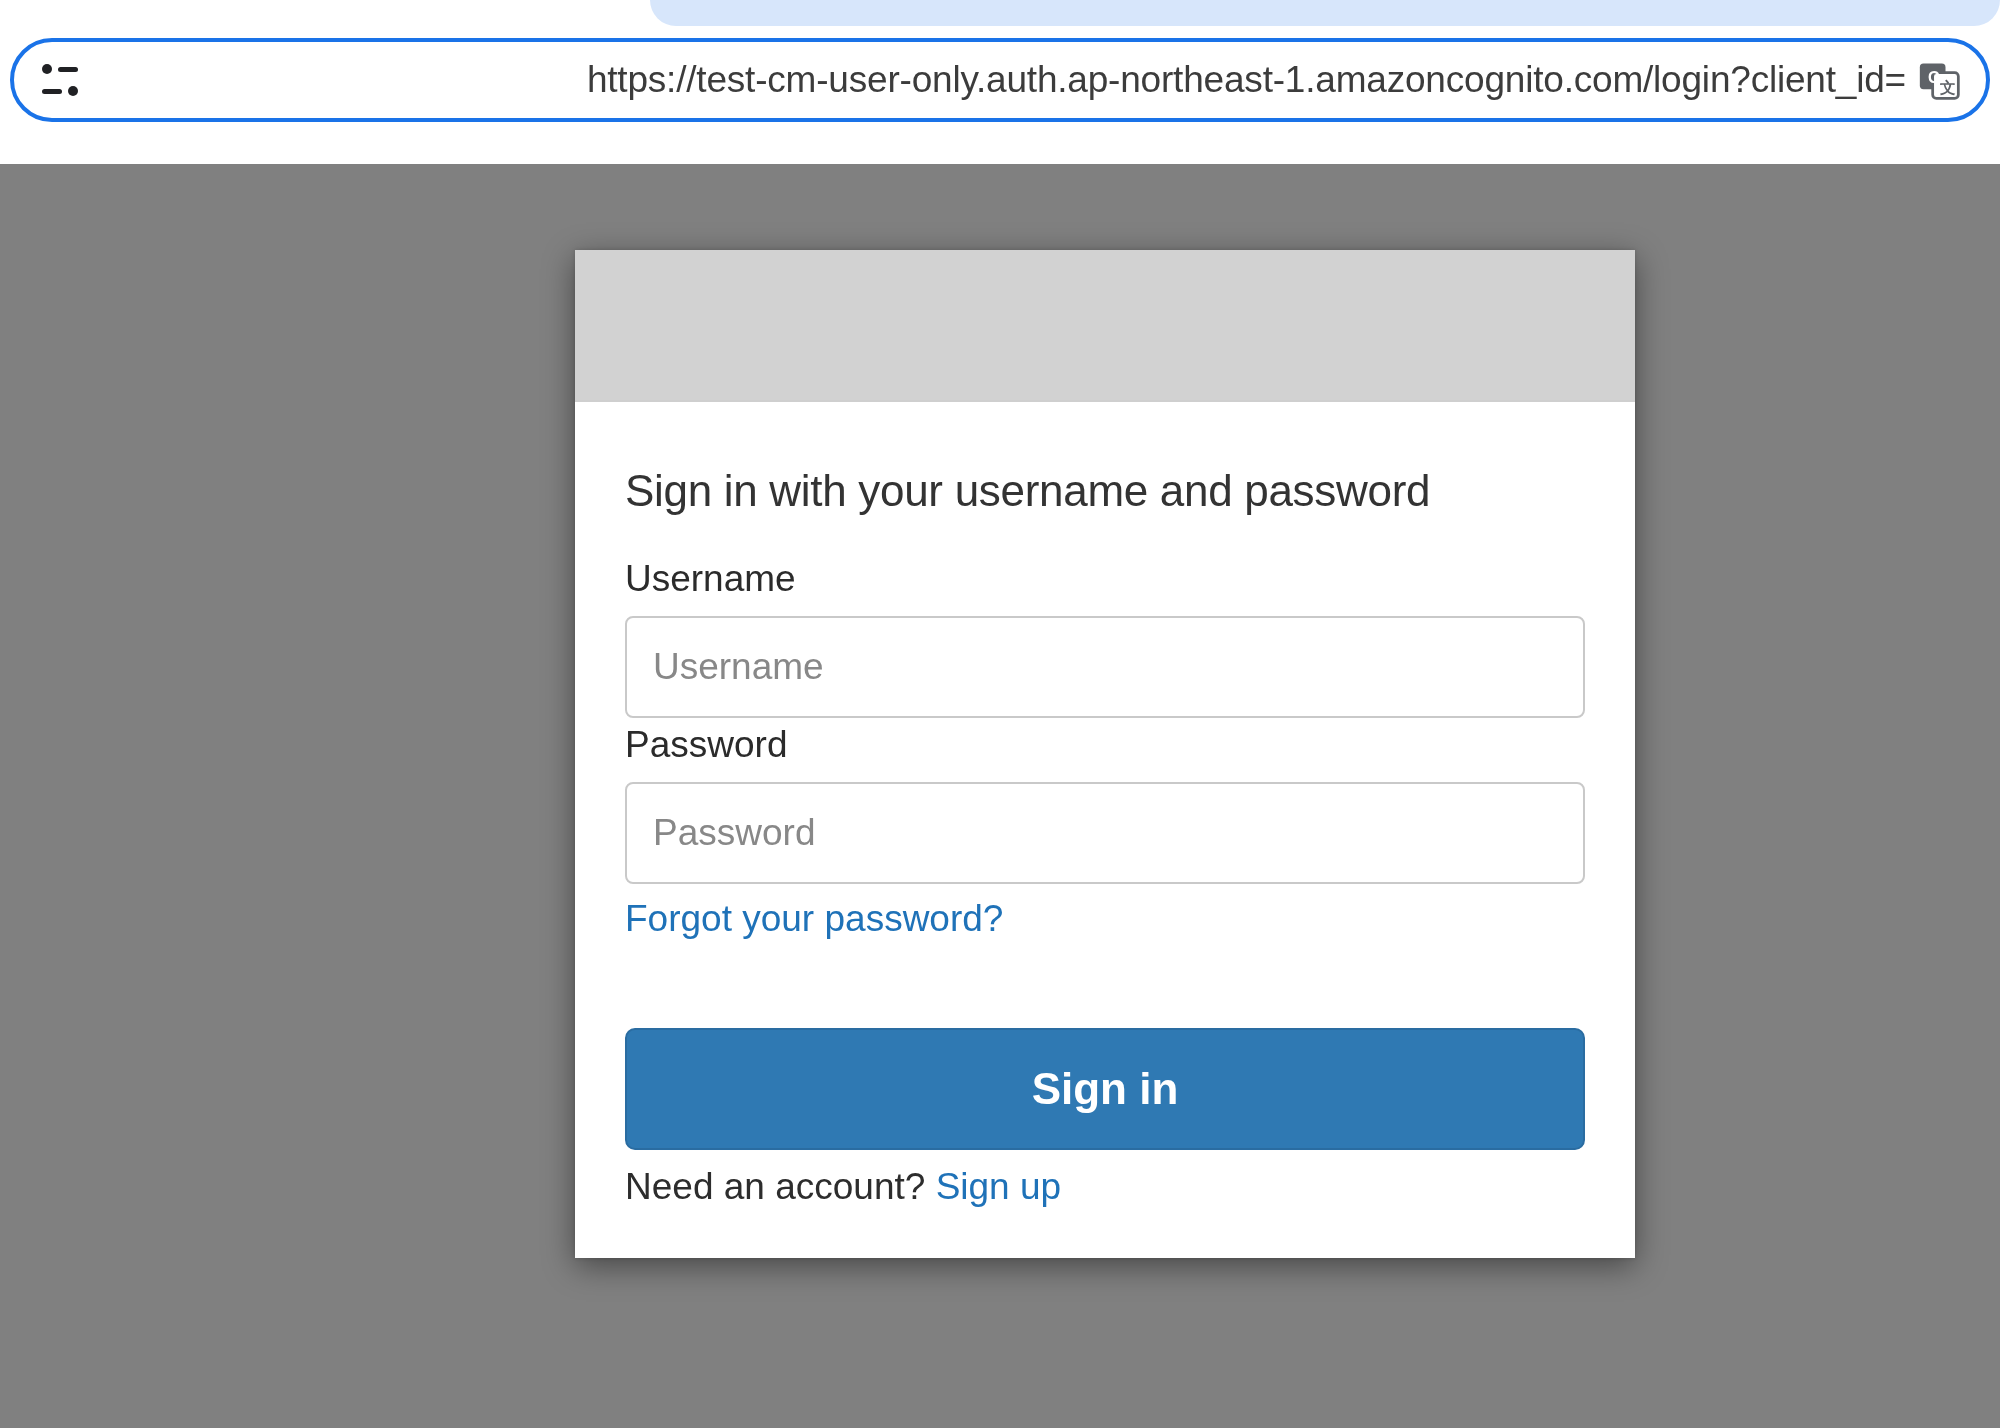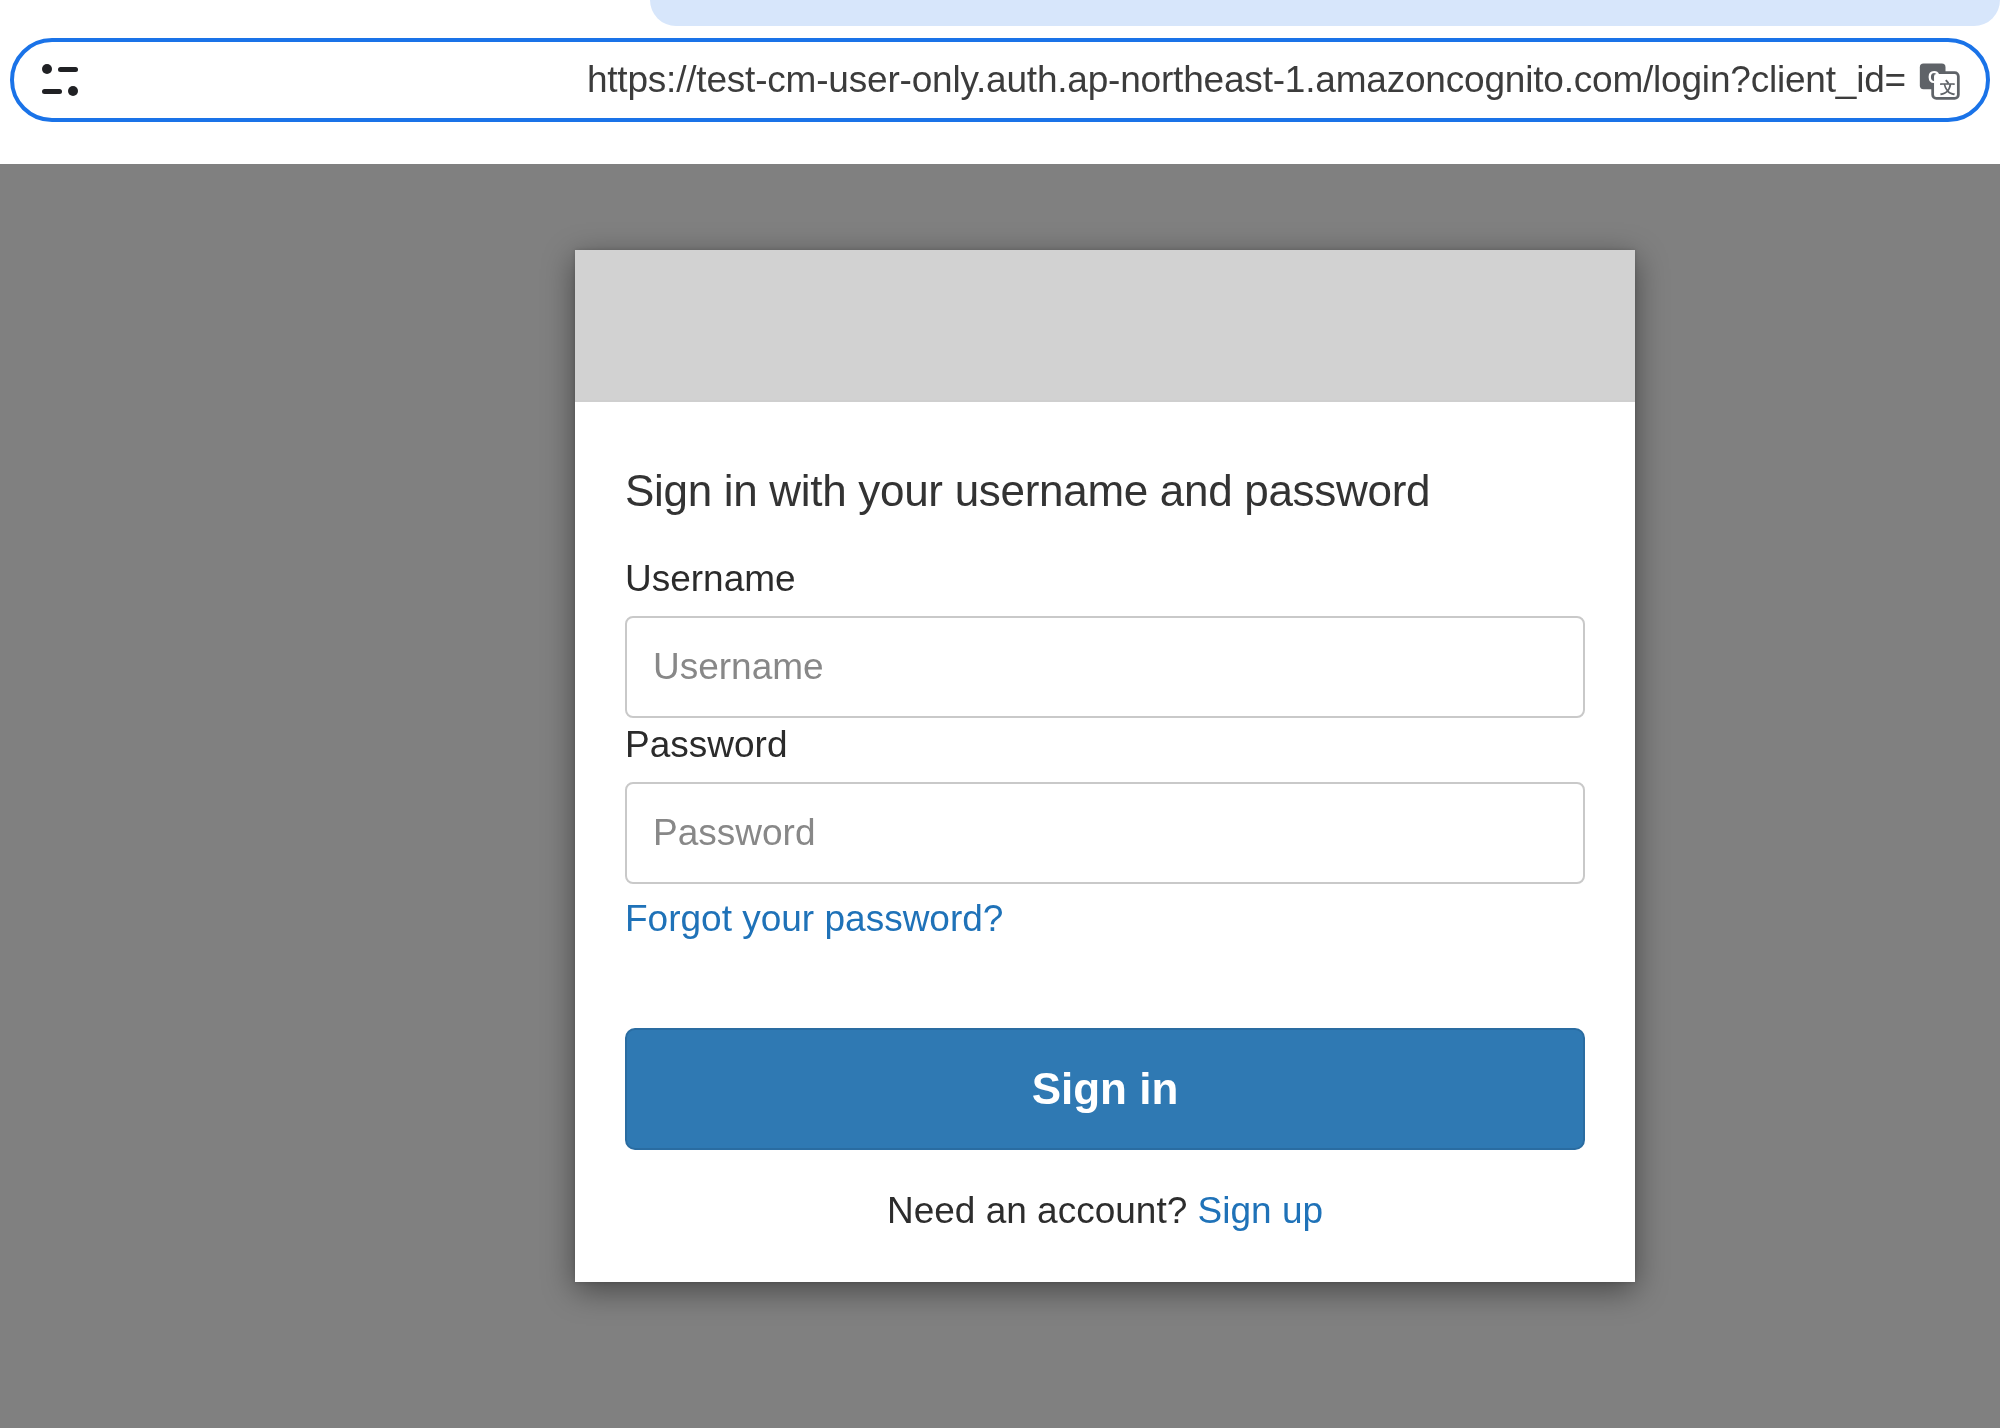--- a/index.html
+++ b/index.html
@@ -156,25 +156,25 @@
       display: block;
       width: 100%;
       height: 122px;
       background: #2f79b3;
       border: 2px solid #2a6ca1;
       border-radius: 10px;
       color: #fff;
       font-size: 44px;
       font-weight: 700;
       cursor: pointer;
-      margin-bottom: 40px;
+      margin-bottom: 16px;
     }
 
     .signup-row {
-      text-align: center;
+      text-align: left;
       font-size: 37px;
       color: #2d2d2d;
       padding-bottom: 50px;
     }
     .signup-row a { color: #1f72b8; text-decoration: none; }
   </style>
 </head>
 <body>
 
 <div class="top-strip">

